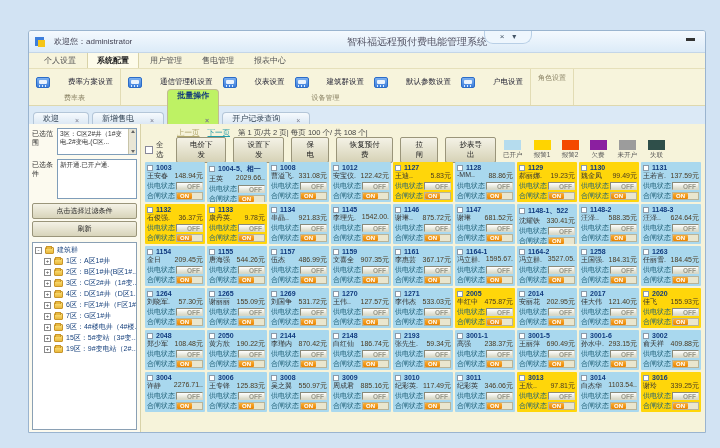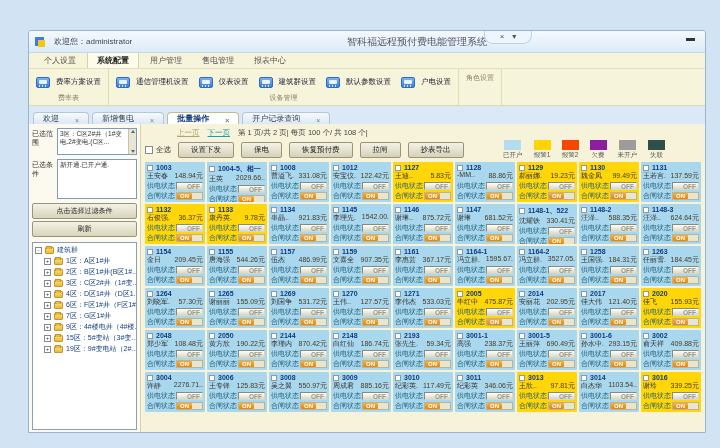--- a/index.html
+++ b/index.html
@@ -25,35 +25,35 @@
 
   
   .menubar { height:16px; background:#f7f4dc; display:flex; align-items:flex-end; padding-left:6px; gap:2px; border-bottom:1px solid #e6e0ba; }
   .menutab { font-size:8px; color:#555; padding:2px 9px; cursor:default; }
   .menutab.active { background:#fdfbea; border:1px solid #d8d2a8; border-bottom:none; font-weight:bold; color:#222; }
 
   
   .ribbon { height:37px; background:#f7f4dc; display:flex; border-bottom:1px solid #ded8ae; }
   .rgroup { display:flex; flex-direction:column; border-right:1px solid #e2dcb4; padding:3px 7px 1px; }
   .rbtns { display:flex; gap:10px; flex:1; align-items:center; }
-  .rbtn { display:flex; align-items:center; gap:6px; cursor:default; }
+  .rbtn { display:flex; align-items:center; gap:18px; cursor:default; }
   .rbtn .lbl { font-size:7.5px; color:#223; white-space:nowrap; }
   .mon { width:14px; height:11px; border:1px solid #2b6cc8; background:linear-gradient(#7db0f0,#3d7edb);
     border-radius:2px; position:relative; flex:none; }
   .mon::after { content:""; position:absolute; left:2px; right:2px; top:2px; bottom:3px; background:#eaf3fd; border-radius:1px; }
   .mon::before { content:""; position:absolute; left:2px; right:2px; bottom:0px; height:2px;
     background:repeating-linear-gradient(90deg,#d9ecff 0 1px,transparent 1px 3px); }
   .rgrouplabel { font-size:7px; color:#8a8264; text-align:center; padding:1px 0; }
 
   
   .doctabs { height:18px; background:#dbe9f6; display:flex; align-items:flex-end; padding-left:4px; gap:3px; }
   .doctab { display:inline-flex; align-items:flex-end; gap:16px; font-size:8px; color:#345;
     background:linear-gradient(#f6fafd,#dce8f4); border:1px solid #b4c6d8; border-bottom:none;
     border-radius:4px 4px 0 0; padding:0 9px; cursor:default; }
-  .doctab.active { background:#ffffff; font-weight:bold; color:#123a7a; border-color:#c2bc92; }
+  .doctab.active { background:#bef264; font-weight:bold; color:#123a7a; border-color:#c2bc92;flex-direction:column; }
   .tabclose { font-size:7px; color:#778; line-height:7px; }
 
   
   .content { flex:1; display:flex; min-height:0; }
 
   
   .sidebar { width:112px; background:#fcfaef; border-right:1px solid #d8d2a8; padding:4px 3px; flex:none; }
   .frow { display:flex; gap:3px; margin-bottom:4px; }
   .flabel { width:22px; font-size:7px; color:#333; line-height:1.3; flex:none; padding-top:1px; }
   .fbox { flex:1; background:#fff; border:1px solid #7f9db9; font-size:6.5px; color:#333;
@@ -299,20 +299,23 @@
         <span class="pginfo">第  1 页/共  2 页|  每页 100 个/ 共   108 个|</span>
       </div>
 
       <div class="btnrow">
         <span class="chkwrap">
           <span class="chk"></span>
           <span>全选</span>
         </span>
         <span style="display:flex;gap:7px;">
 
+        <button class="tbtn">
+              <span>电价下发</span>
+            </button>
             <button class="tbtn">
               <span>设置下发</span>
             </button>
             <button class="tbtn">
               <span>保电</span>
             </button>
             <button class="tbtn">
               <span>恢复预付费</span>
             </button>
             <button class="tbtn">

